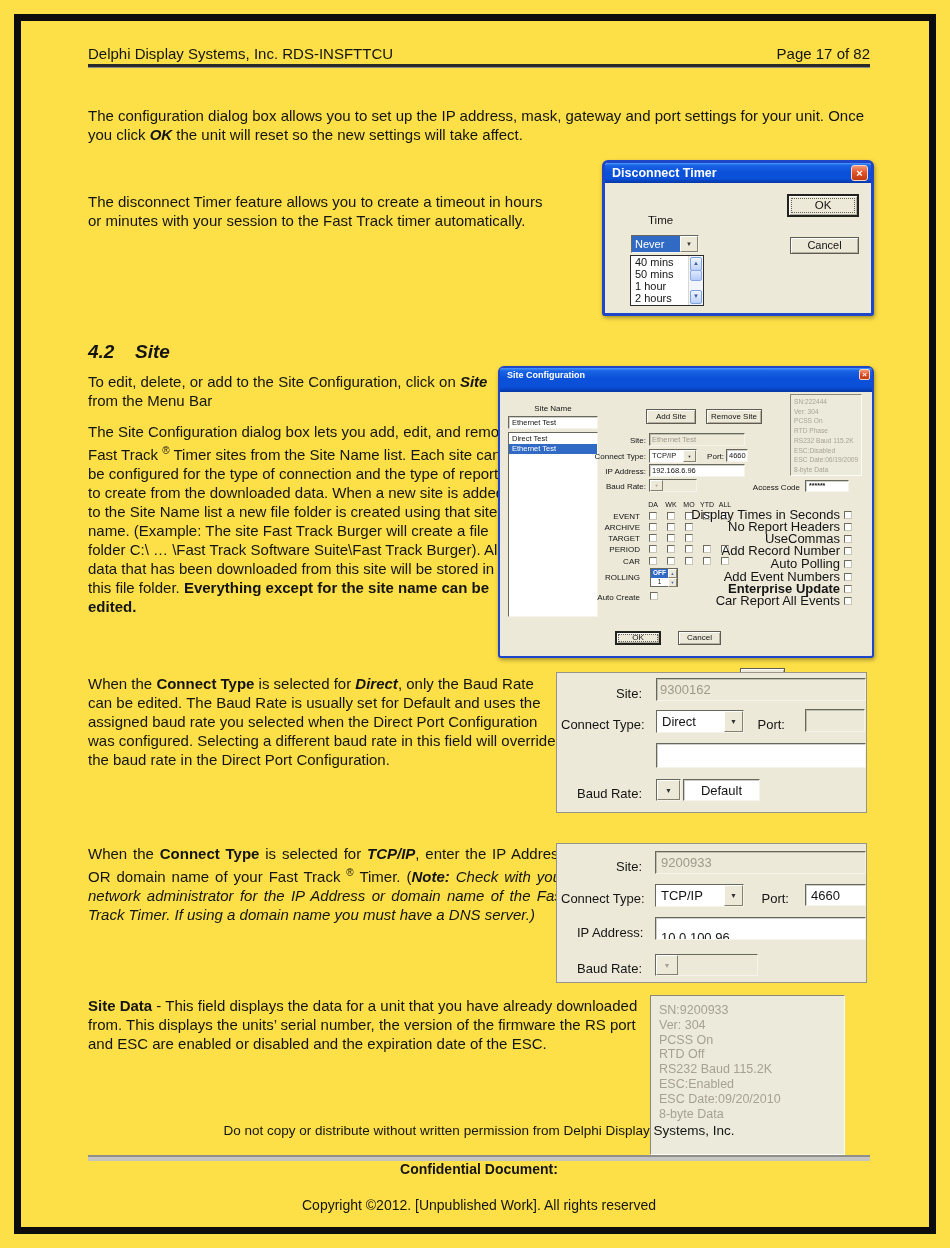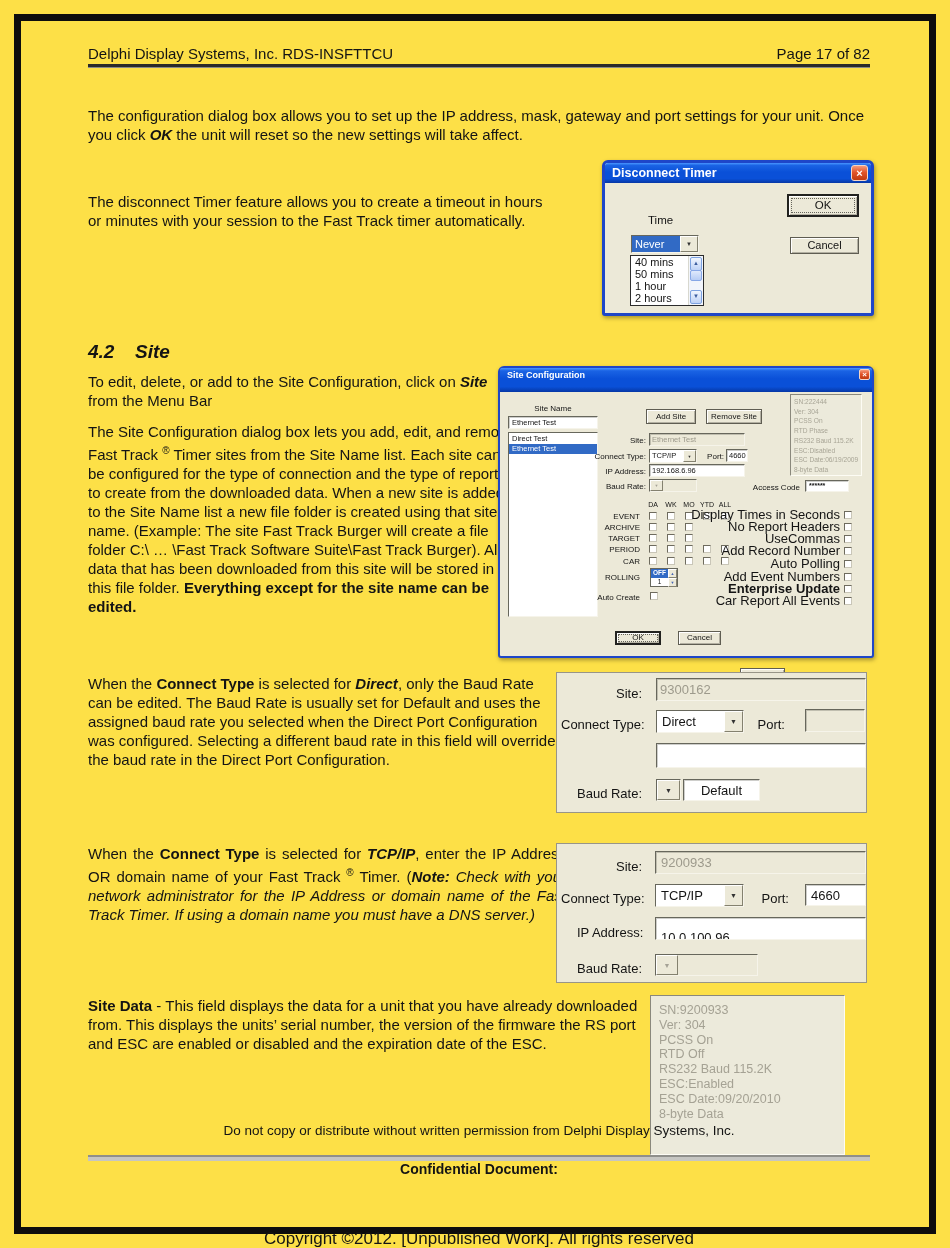--- a/index.html
+++ b/index.html
@@ -343,14 +343,14 @@
     <div>RTD Off</div>
     <div>RS232 Baud 115.2K</div>
     <div>ESC:Enabled</div>
     <div>ESC Date:09/20/2010</div>
     <div>8-byte Data</div>
   </div>
 
   <div class="footer-rule"></div>
   <div class="foot" style="top:1161px; font-size:14px; font-weight:bold;">Confidential Document:</div>
   <div class="foot" style="top:1123px; font-size:13.5px;">Do not copy or distribute without written permission from Delphi Display Systems, Inc.</div>
-  <div class="foot" style="top:1197px; font-size:17px;margin-top:32px;">Copyright ©2012. [Unpublished Work]. All rights reserved</div>
+  <div class="foot" style="top:1197px; font-size:14px;">Copyright ©2012. [Unpublished Work]. All rights reserved</div>
 </div>
 
 </body></html>

